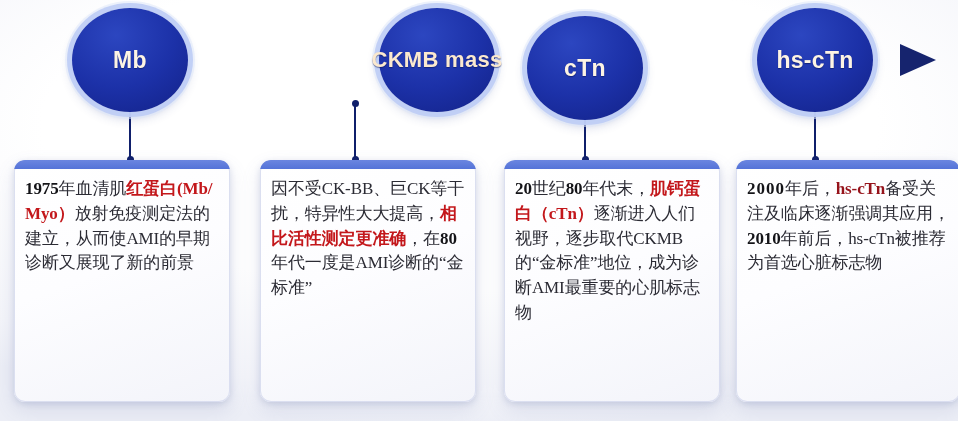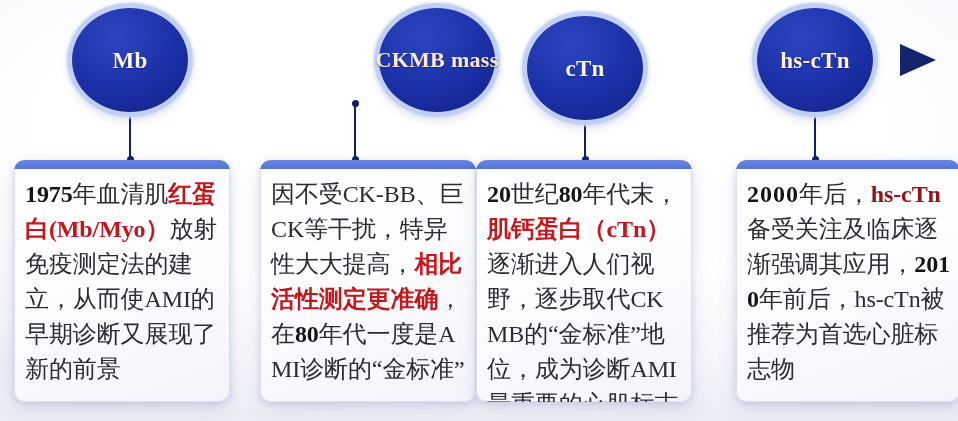--- a/index.html
+++ b/index.html
@@ -45,21 +45,21 @@
     box-shadow:
       0 0 0 5px rgba(190, 205, 245, 0.92),
       0 0 0 7px rgba(222, 231, 250, 0.55),
       0 5px 12px rgba(40, 60, 140, 0.30);
     display: flex;
     align-items: center;
     justify-content: center;
     z-index: 5;
   }
   .node-label {
-    font-family: Liberation Serif, serif;
+    font-family: Liberation Sans, sans-serif;
     font-weight: bold;
     font-size: 23px;
     color: #fdf4e4;
     text-shadow: 0 1px 1px rgba(10, 20, 80, 0.55);
     white-space: nowrap;
     letter-spacing: 0.3px;
     line-height: 1;
   }
   .node.overflow .node-label {
     font-size: 22px;
@@ -105,21 +105,21 @@
     z-index: 4;
   }
   .card-top {
     height: 9px;
     background: linear-gradient(180deg, #6b86e0 0%, #5473d8 100%);
     border-radius: 11px 11px 0 0;
   }
   .card-body {
     padding: 8px 9px 6px 11px;
     font-family: "Liberation Serif", serif;
-    font-size: 24px;
+    font-size: 17px;
     line-height: 1.46;
     color: #2b2b34;
     letter-spacing: -0.1px;
     word-break: break-all;
   }
   .card-body .b  { font-weight: bold; color: #141418; }
   .card-body .rb { color: #c3171b; font-weight: bold; }
   .card-body .dr { color: #96131b; font-weight: bold; }
   .card-body .sp { letter-spacing: 1px; }
 </style>
@@ -164,21 +164,21 @@
   <div class="card" style="left:14px; width:216px;">
     <div class="card-top"></div>
     <div class="card-body"><span class="b">1975</span><span>年血清肌</span><span class="rb">红蛋白(Mb/Myo）</span><span>放射免疫测定法的建立，从而使AMI的早期诊断又展现了新的前景</span></div>
   </div>
 
   <div class="card" style="left:260px; width:216px;">
     <div class="card-top"></div>
     <div class="card-body"><span>因不受CK-BB、巨CK等干扰，特异性大大提高，</span><span class="rb">相比活性测定更准确</span><span>，在</span><span class="b">80</span><span>年代一度是AMI诊断的“金标准”</span></div>
   </div>
 
-  <div class="card" style="left:476px; width:216px;">
+  <div class="card" style="left:504px; width:216px;">
     <div class="card-top"></div>
     <div class="card-body"><span class="b">20</span><span>世纪</span><span class="b">80</span><span>年代末，</span><span class="rb">肌钙蛋白（cTn）</span><span>逐渐进入人们视野，逐步取代CKMB的“金标准”地位，成为诊断AMI最重要的心肌标志物</span></div>
   </div>
 
   <div class="card" style="left:736px; width:224px;">
     <div class="card-top"></div>
     <div class="card-body"><span class="b sp">2000</span><span>年后，</span><span class="dr">hs-cTn</span><span>备受关注及临床逐渐强调其应用，</span><span class="b">2010</span><span>年前后，</span><span>hs-cTn被推荐为首选心脏标志物</span></div>
   </div>
 
 </div>

